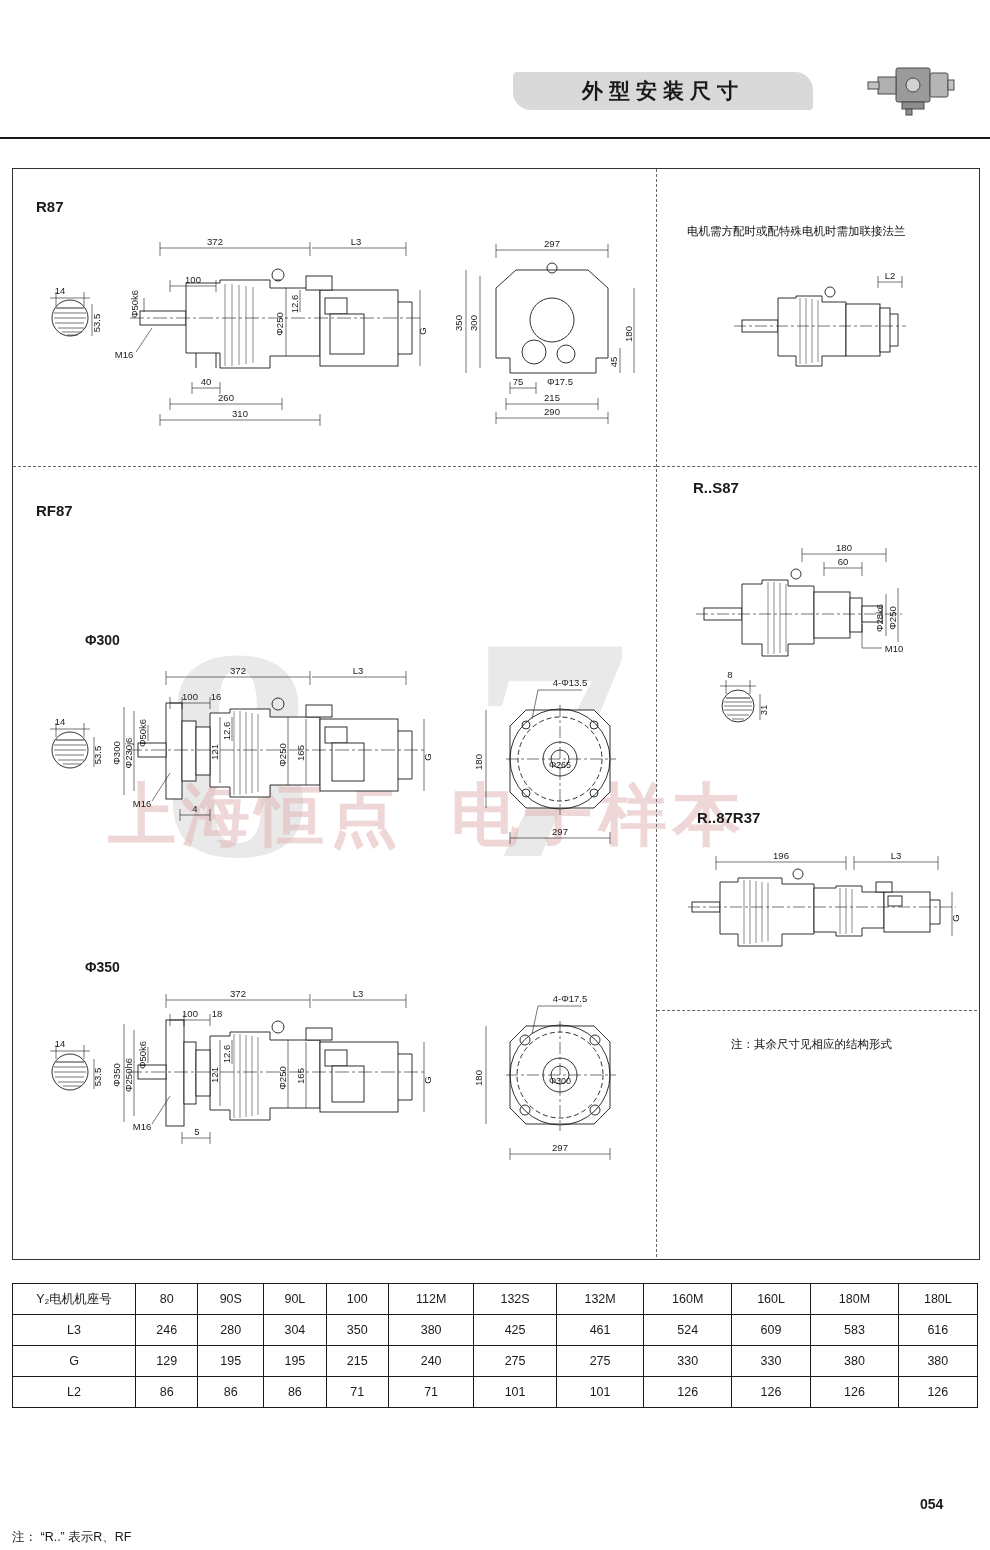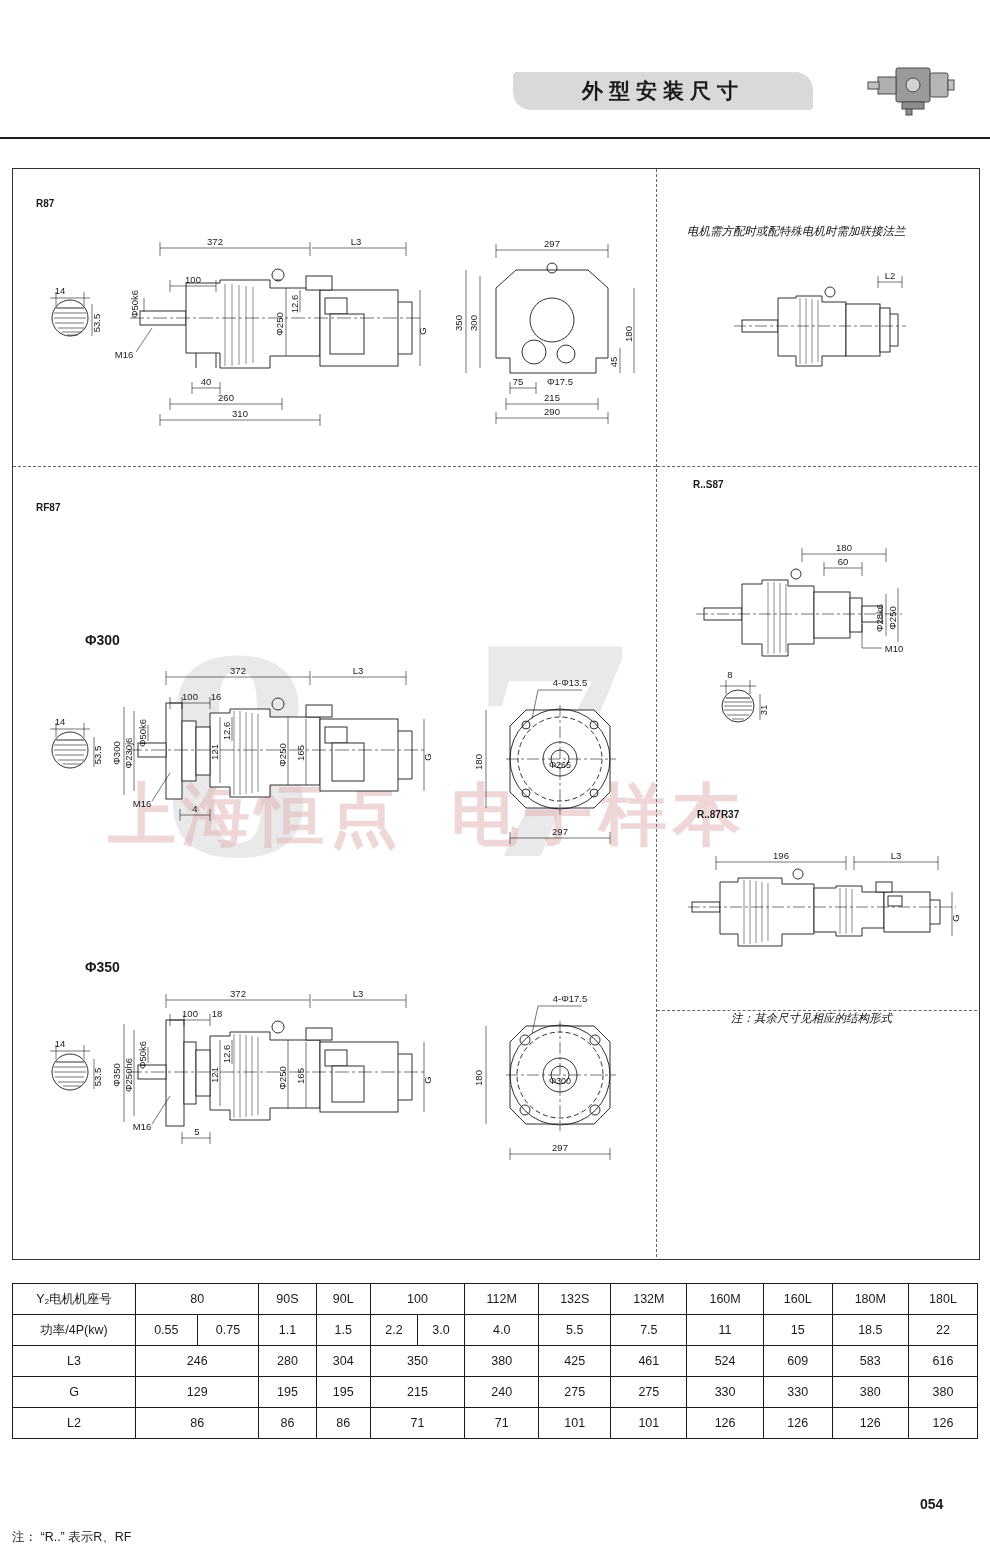--- a/index.html
+++ b/index.html
@@ -28,22 +28,22 @@
   .header-motor{position:absolute;left:866px;top:60px;width:90px;height:62px;}
   .hr-line{position:absolute;left:0;top:137px;width:990px;height:2px;background:#1a1a1a;}
 
   
   .frame{position:absolute;left:12px;top:168px;width:966px;height:1090px;border:1px solid #333;}
   .vsep{position:absolute;left:656px;top:169px;width:0;border-left:1px dashed #666;height:1088px;}
   .hsep1{position:absolute;left:13px;top:466px;width:643px;border-top:1px dashed #666;}
   .hsep2{position:absolute;left:657px;top:466px;width:320px;border-top:1px dashed #666;}
   .hsep3{position:absolute;left:657px;top:1010px;width:320px;border-top:1px dashed #666;}
 
-  .sec-label{position:absolute;font-weight:bold;font-size:10px;}
-  .note{position:absolute;font-size:11.5px;color:#111;font-style:italic;}
+  .sec-label{position:absolute;font-weight:bold;font-size:15px;}
+  .note{position:absolute;font-size:11.5px;color:#111;}
   .dia-label{position:absolute;font-weight:bold;font-size:14px;}
 
   
   .wm-8,.wm-7{
     position:absolute;font-family:"Liberation Serif","DejaVu Serif",serif;
     font-weight:bold;color:#e9e9e9;line-height:1;user-select:none;
   }
   .wm-8{left:163px;top:604px;font-size:300px;}
   .wm-7{left:470px;top:588px;font-size:320px;}
   .wm-text{
@@ -111,21 +111,21 @@
   <div class="hsep2"></div>
   <div class="hsep3"></div>
 
   <div class="sec-label" style="left:36px;top:198px;">R87</div>
   <div class="sec-label" style="left:36px;top:502px;">RF87</div>
   <div class="dia-label" style="left:85px;top:632px;">Φ300</div>
   <div class="dia-label" style="left:85px;top:959px;">Φ350</div>
   <div class="sec-label" style="left:693px;top:479px;">R..S87</div>
   <div class="sec-label" style="left:697px;top:809px;">R..87R37</div>
   <div class="note" style="left:687px;top:224px;">电机需方配时或配特殊电机时需加联接法兰</div>
-  <div class="note" style="left:731px;top:1011px;">注：其余尺寸见相应的结构形式</div>
+  <div class="note" style="left:731px;top:1037px;">注：其余尺寸见相应的结构形式</div>
 
   <div class="dwg" style="left:20px;top:228px;">
     <svg width="420" height="210" viewBox="0 0 420 210">
       <g stroke="#1a1a1a" fill="none" stroke-width="0.9">
 
         <circle cx="50" cy="90" r="18" fill="#fff"></circle>
         <path d="M36 80 L64 80"></path>
         <g stroke-width="0.6">
           <path d="M35 95 L64 95 M38 100 L64 100 M42 104 L62 104 M47 107 L58 107 M34 90 L66 90 M34 85 L66 85"></path>
         </g>
@@ -517,36 +517,20 @@
         <td>90S</td>
         <td>90L</td>
         <td colspan="2">100</td>
         <td>112M</td>
         <td>132S</td>
         <td>132M</td>
         <td>160M</td>
         <td>160L</td>
         <td>180M</td>
         <td>180L</td>
-      </tr>
-      <tr>
-        <td>功率/4P(kw)</td>
-        <td>0.55</td>
-        <td>0.75</td>
-        <td>1.1</td>
-        <td>1.5</td>
-        <td>2.2</td>
-        <td>3.0</td>
-        <td>4.0</td>
-        <td>5.5</td>
-        <td>7.5</td>
-        <td>11</td>
-        <td>15</td>
-        <td>18.5</td>
-        <td>22</td>
       </tr>
       <tr>
         <td>L3</td>
         <td colspan="2">246</td>
         <td>280</td>
         <td>304</td>
         <td colspan="2">350</td>
         <td>380</td>
         <td>425</td>
         <td>461</td>

